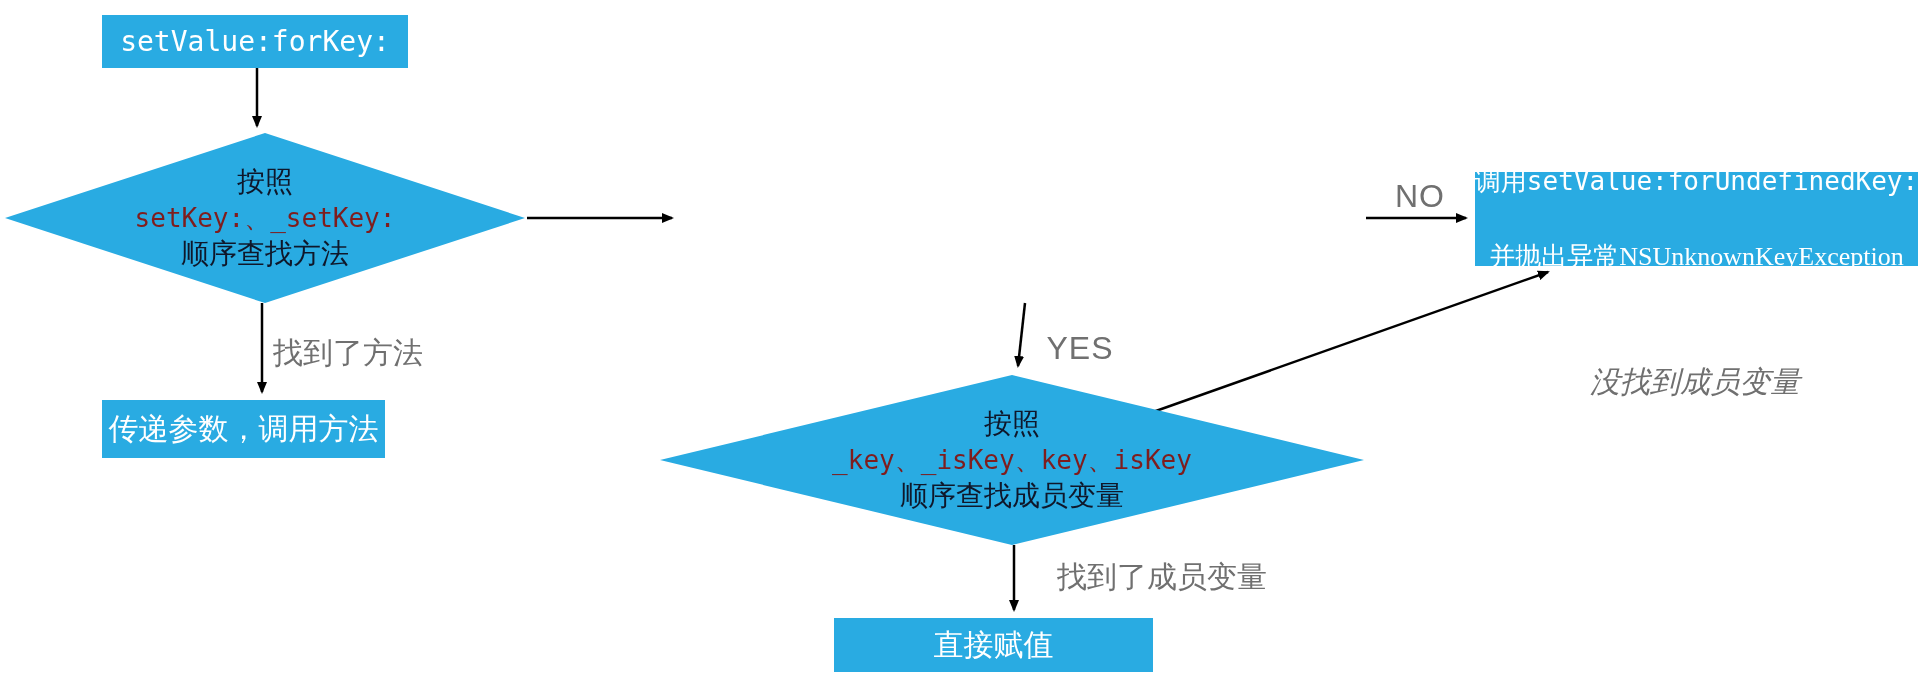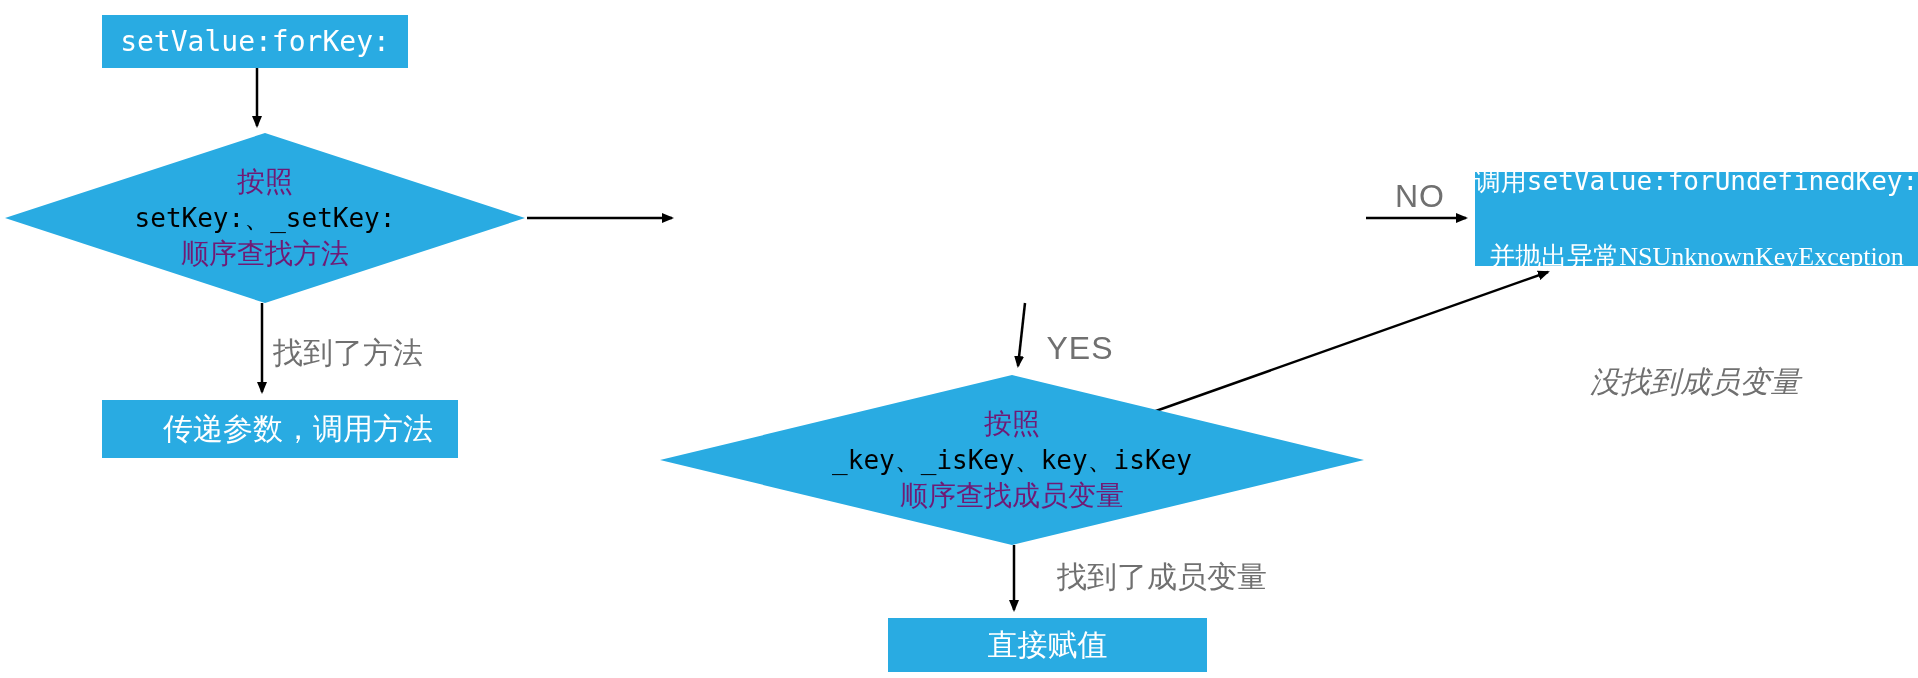--- a/index.html
+++ b/index.html
@@ -9,22 +9,22 @@
     border-radius:18px;
   }
   .node{
     position:absolute;background:#29ABE2;color:#ffffff;
     display:flex;align-items:center;justify-content:center;text-align:center;
   }
   .rect-node{font-size:30px;}
   .mono{font-family:"DejaVu Sans Mono",monospace;}
   .diamond{clip-path:polygon(50% 0,100% 50%,50% 100%,0 50%);flex-direction:column;}
   .diamond .dl{display:block;line-height:36px;white-space:nowrap;}
-  .dl.cjk{color:#701a75;font-size:28px;}
-  .dl.code{color:#000000;font-size:26px;font-family:"DejaVu Sans Mono",monospace;}
+  .dl.cjk{color:#0f172a;font-size:28px;}
+  .dl.code{color:#7f1d1d;font-size:26px;font-family:"DejaVu Sans Mono",monospace;}
   .dl.codesans{color:#1a1a1a;font-size:26px;font-family:"Liberation Sans",sans-serif;}
   .edge-label{
     position:absolute;color:#707070;font-size:30px;text-align:center;white-space:nowrap;
     transform:translate(-50%,-50%);
   }
   .edge-label.latin{font-size:32px;letter-spacing:1px;}
   .exc{flex-direction:column;line-height:40px;font-size:26px;}
   .exc .l1{font-family:"DejaVu Sans Mono",monospace;white-space:nowrap;}
   .exc .l2{font-family:Liberation Serif, serif;white-space:nowrap;margin-top:36px;}
   svg.wires{position:absolute;left:0;top:0;pointer-events:none;}
@@ -60,30 +60,30 @@
     <span class="dl cjk">顺序查找方法</span>
   </div>
 
 
   <div class="node diamond" style="left:660px;top:375px;width:704px;height:170px;">
     <span class="dl cjk">按照</span>
     <span class="dl code">_key、_isKey、key、isKey</span>
     <span class="dl cjk">顺序查找成员变量</span>
   </div>
 
-  <div class="node rect-node" style="left:102px;top:400px;width:320px;height:58px;padding-left:36px;">
+  <div class="node rect-node" style="left:102px;top:400px;width:283px;height:58px;">
     <span>传递参数，调用方法</span>
   </div>
 
   <div class="node exc" style="left:1475px;top:172px;width:443px;height:94px;">
     <span class="l1">调用setValue:forUndefinedKey:</span>
     <span class="l2">并抛出异常NSUnknownKeyException</span>
   </div>
 
-  <div class="node rect-node" style="left:888px;top:618px;width:319px;height:54px;">
+  <div class="node rect-node" style="left:834px;top:618px;width:319px;height:54px;">
     <span>直接赋值</span>
   </div>
 
   <div class="edge-label" style="left:348px;top:353px;">找到了方法</div>
   <div class="edge-label latin" style="left:1420px;top:196px;">NO</div>
   <div class="edge-label latin" style="left:1080px;top:348px;">YES</div>
   <div class="edge-label" style="left:1695px;top:382px;font-style:italic;">没找到成员变量</div>
   <div class="edge-label" style="left:1162px;top:577px;">找到了成员变量</div>
 
 </div>

